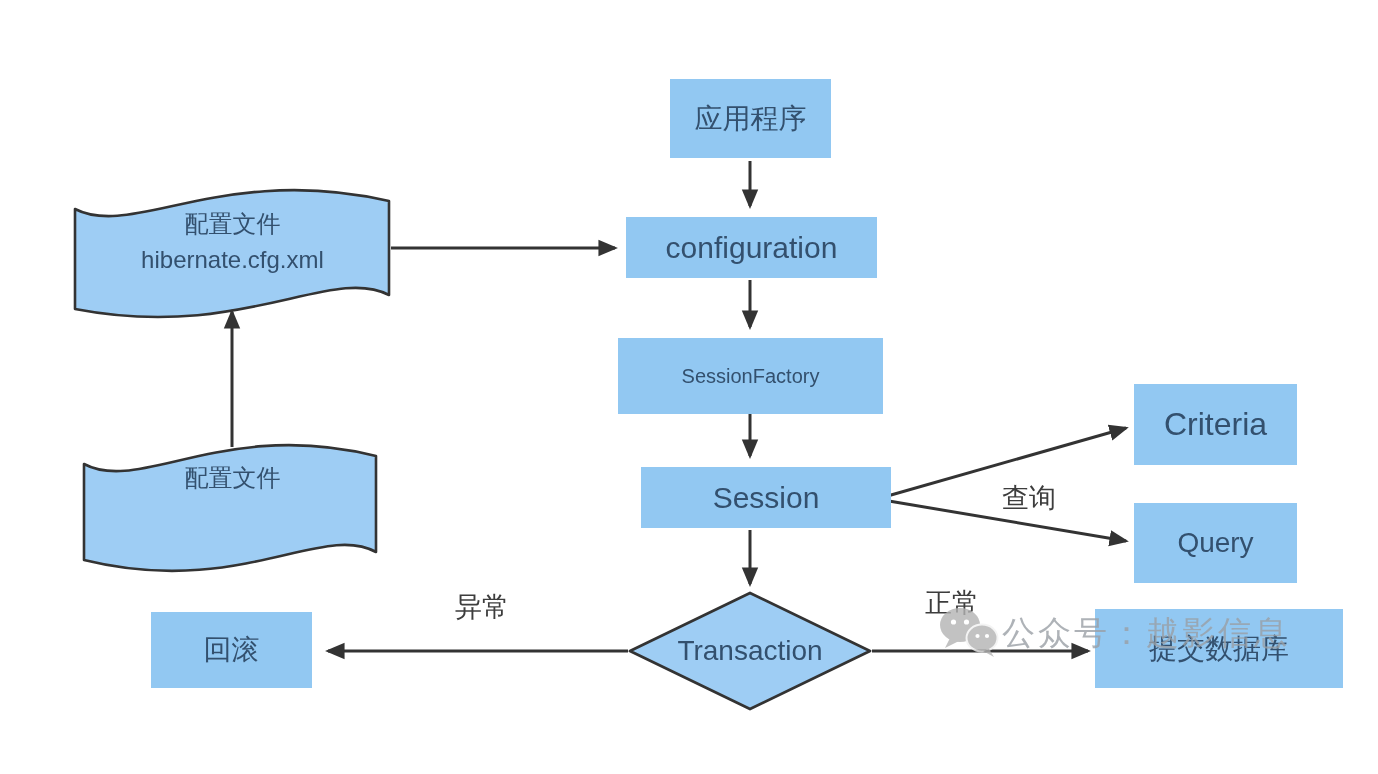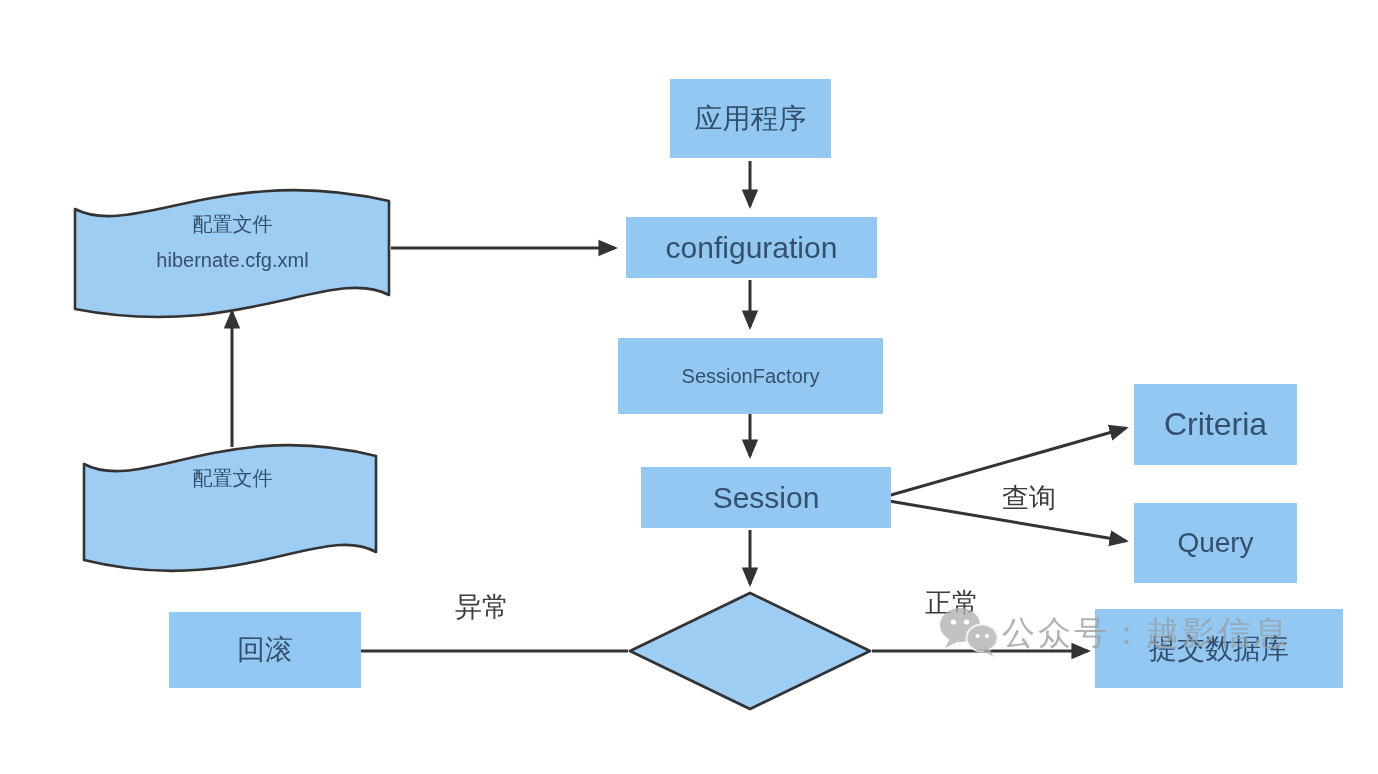--- a/index.html
+++ b/index.html
@@ -32,36 +32,36 @@
     z-index: 2;
     white-space: nowrap;
   }
   .node.transparent { background: transparent; }
   .doc-label {
     position: absolute;
     text-align: center;
     color: #33506e;
     z-index: 2;
     line-height: 36px;
-    font-size: 20px;
+    font-size: 24px;
   }
   .edge-label {
     position: absolute;
     color: #3d3d3d;
     font-size: 27px;
     z-index: 2;
     white-space: nowrap;
   }
   #node-app            { left: 670px; top:  79px; width: 161px; height: 79px; font-size: 28px; }
   #node-configuration  { left: 626px; top: 217px; width: 251px; height: 61px; font-size: 30px; }
   #node-sessionfactory { left: 618px; top: 338px; width: 265px; height: 76px; font-size: 20px; }
   #node-session        { left: 625px; top: 467px; width: 250px; height: 61px; font-size: 30px; margin-left: 16px; }
   #node-criteria       { left: 1134px; top: 384px; width: 163px; height: 81px; font-size: 32px; }
   #node-query          { left: 1134px; top: 503px; width: 163px; height: 80px; font-size: 28px; }
-  #node-rollback       { left: 169px; top: 612px; width: 192px; height: 76px; font-size: 28px; }
+  #node-rollback       { left: 151px; top: 612px; width: 161px; height: 76px; font-size: 28px; }
   #node-commit         { left: 1095px; top: 609px; width: 248px; height: 79px; font-size: 28px; }
   #node-transaction    { left: 630px; top: 593px; width: 240px; height: 116px; font-size: 28px; }
   #doc1-label          { left:  85px; top: 206px; width: 295px; }
   #doc2-label          { left:  95px; top: 460px; width: 275px; }
   #label-query         { left: 1002px; top: 480px; }
   #label-exception     { left: 455px; top: 589px; }
   #label-normal        { left: 925px; top: 585px; }
   .watermark {
     position: absolute;
     left: 938px;
@@ -114,20 +114,21 @@
 
   <div class="node" id="node-configuration">configuration</div>
   <div class="node" id="node-app">应用程序</div>
   <div class="node" id="node-sessionfactory">SessionFactory</div>
   <div class="node" id="node-session">Session</div>
   <div class="node" id="node-criteria">Criteria</div>
   <div class="node" id="node-query">Query</div>
   <div class="node" id="node-rollback">回滚</div>
   <div class="node" id="node-commit">提交数据库</div>
 
+  <div class="node transparent" id="node-transaction">Transaction</div>
 
   <div class="doc-label" id="doc1-label">
     <div>配置文件</div>
     <div>hibernate.cfg.xml</div>
   </div>
   <div class="doc-label" id="doc2-label">
     <div>配置文件</div>
   </div>
 
   <div class="edge-label" id="label-query">查询</div>

